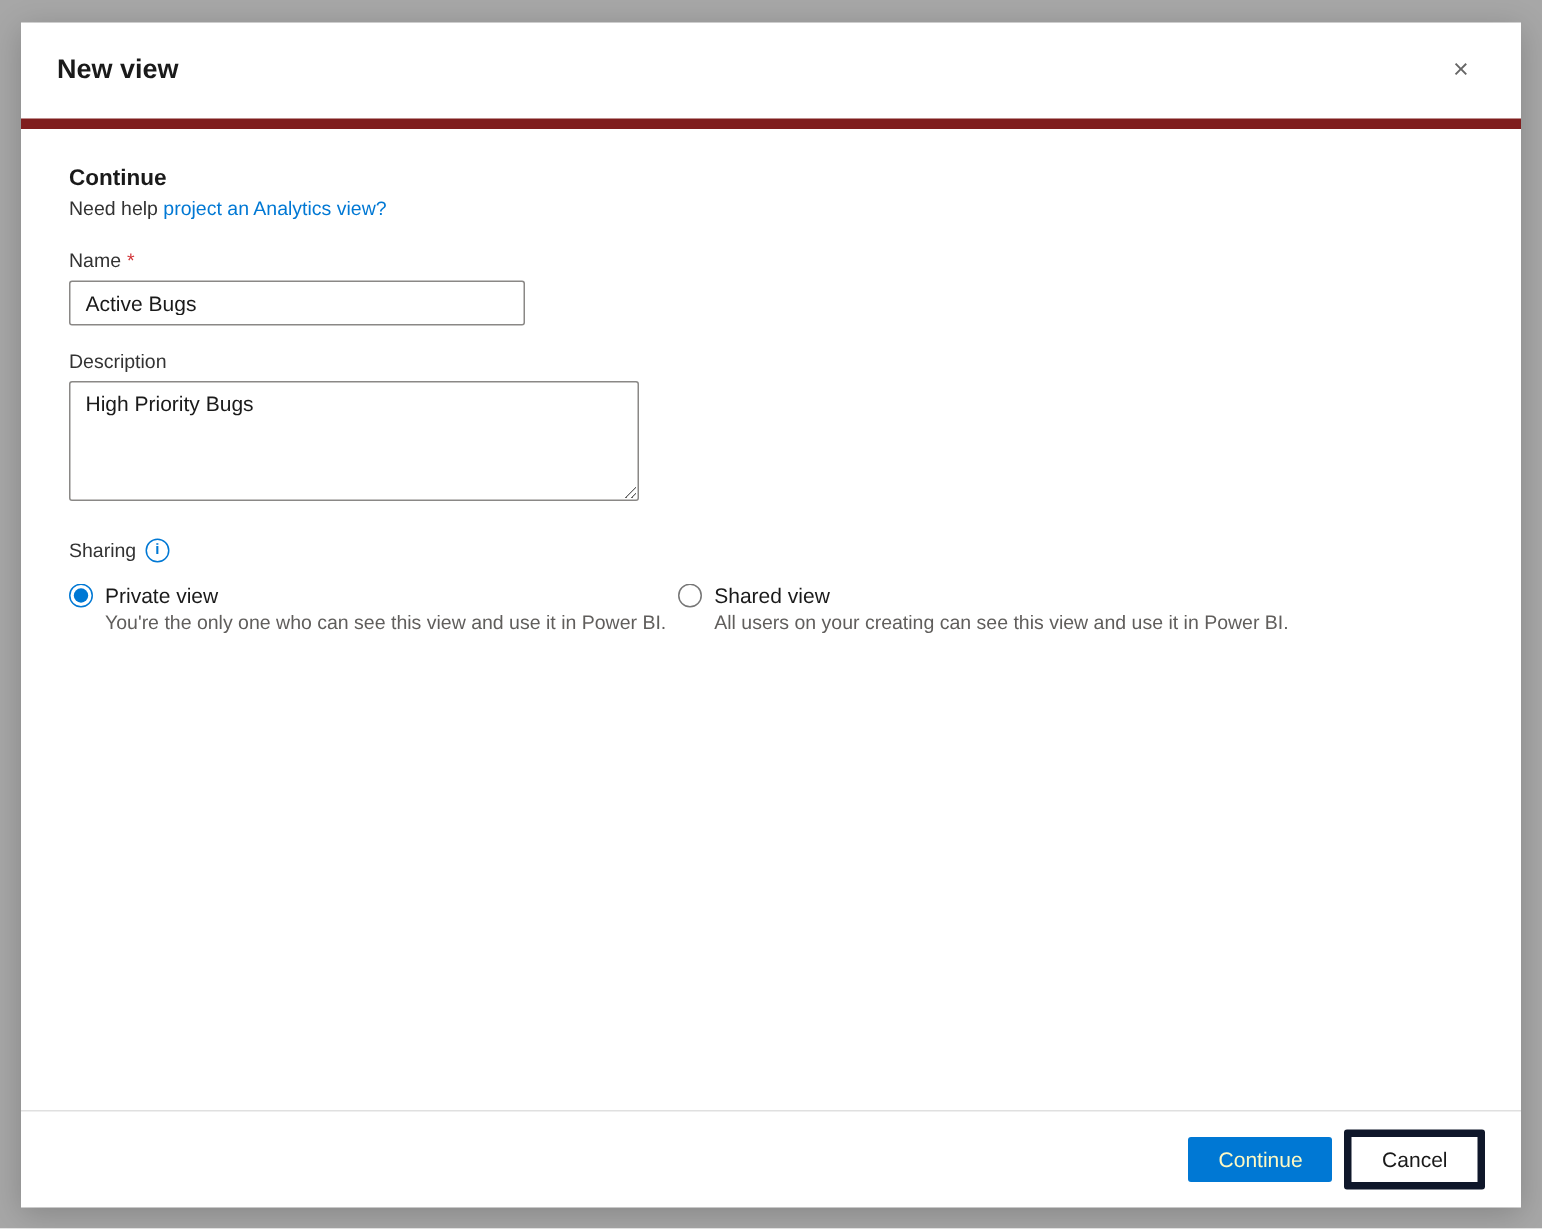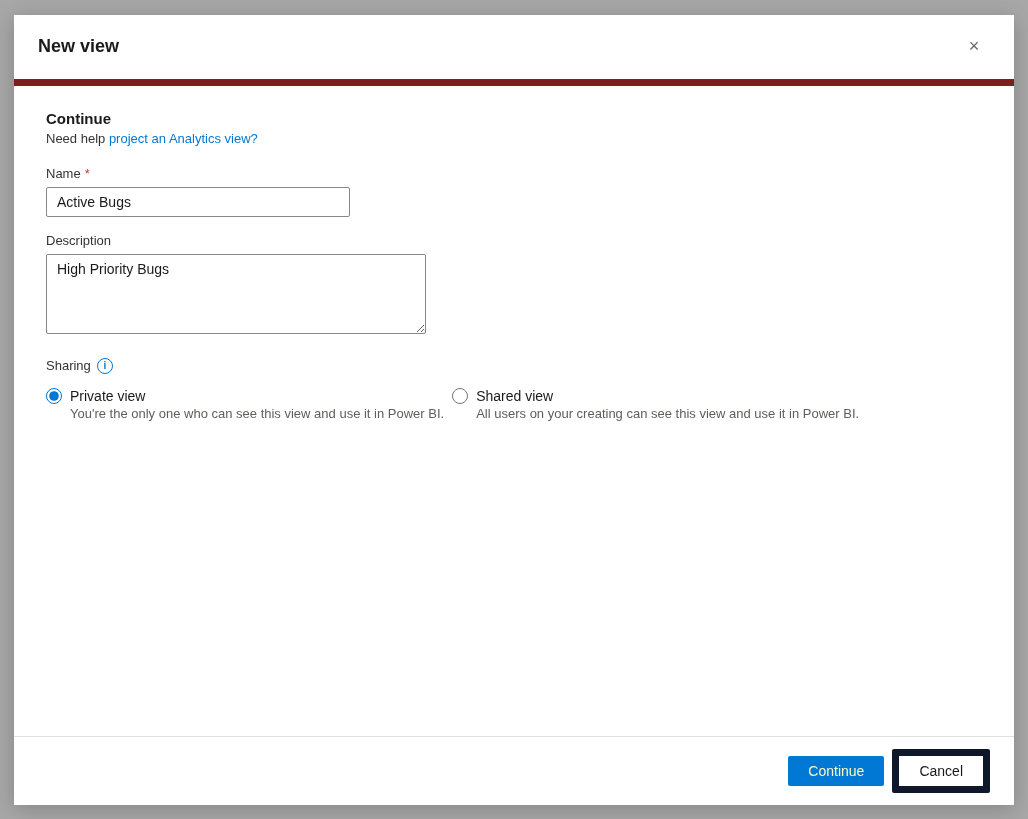--- a/index.html
+++ b/index.html
@@ -242,21 +242,21 @@
       padding: 7px 20px;
       font-size: 14px;
       cursor: pointer;
       border-radius: 2px;
       font-family: inherit;
     }
 
     .btn-secondary {
       background: #ffffff;
       color: #1a1a1a;
-      border: 7px solid #0f172a;
+      border: 5px solid #0f172a;
       padding: 7px 20px;
       font-size: 14px;
       cursor: pointer;
       border-radius: 2px;
       font-family: inherit;
     }
   </style>
 </head>
 <body>
 

